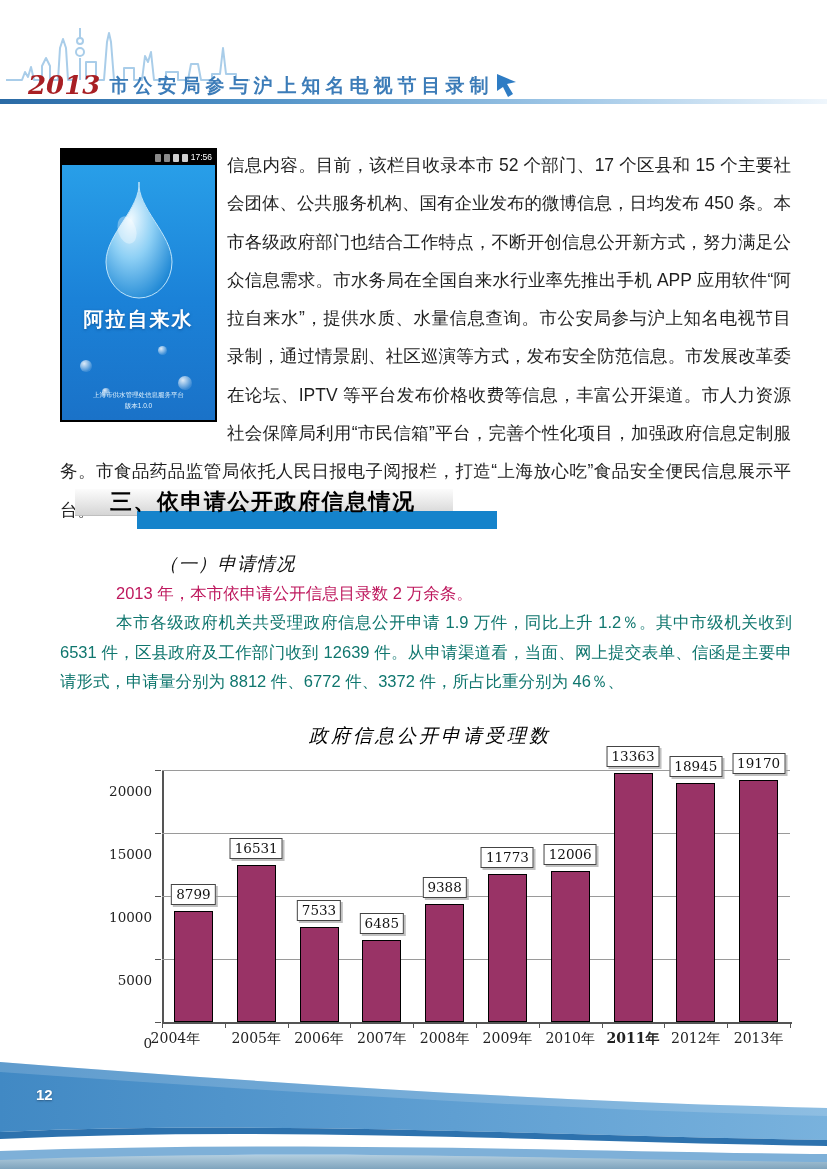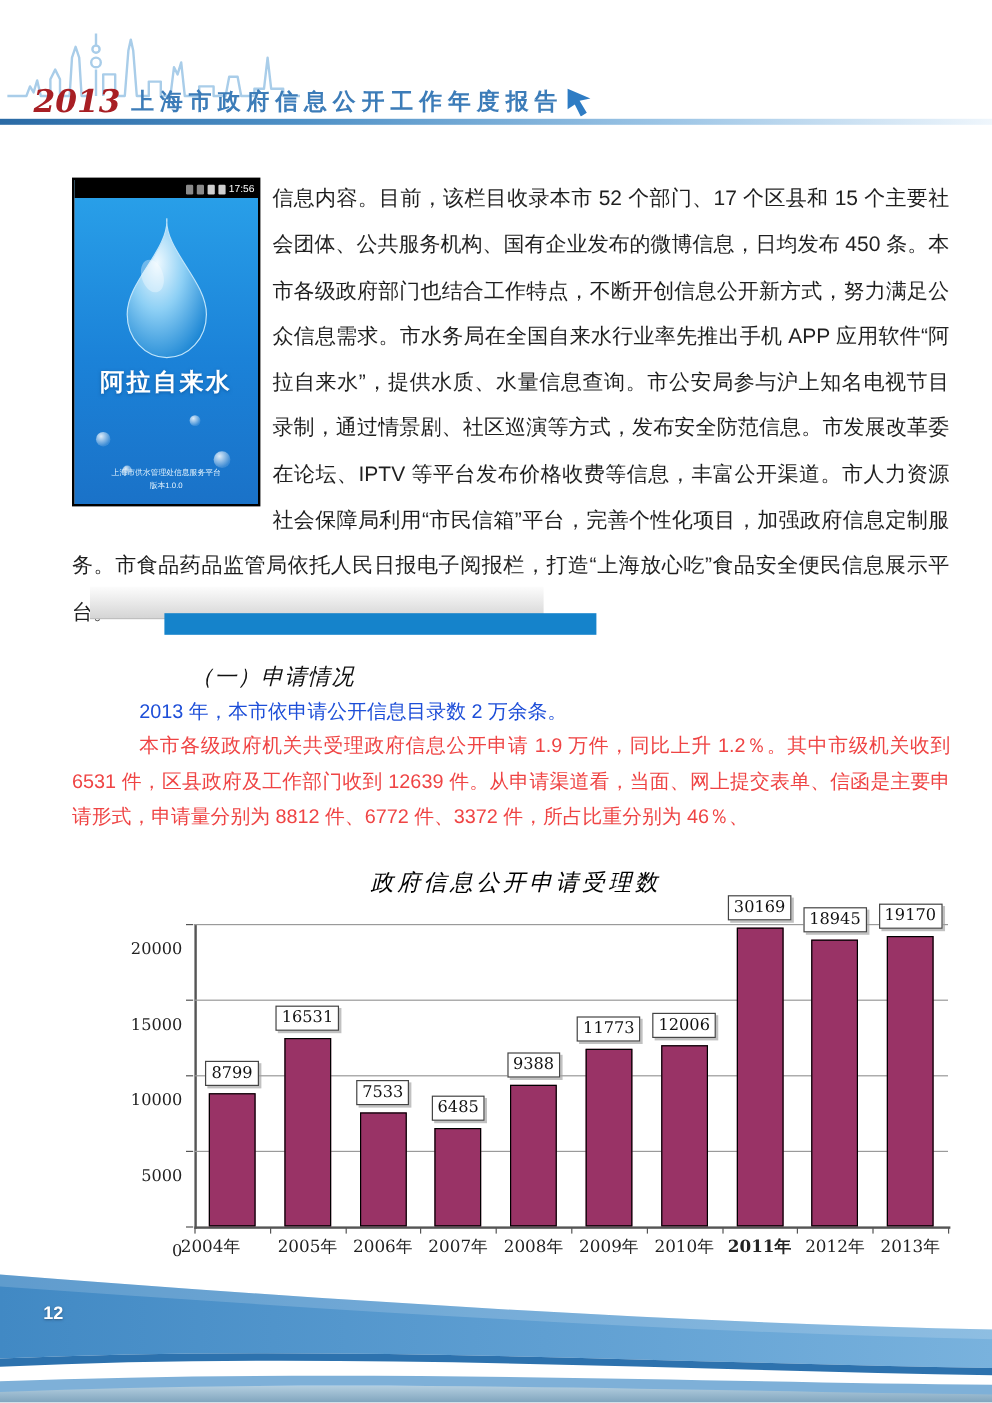--- a/index.html
+++ b/index.html
@@ -43,23 +43,23 @@
   .sec-gray{position:absolute;left:75px;top:0;width:378px;height:26px;
             background:linear-gradient(180deg,#fcfcfc 0%,#e7e7e7 55%,#d5d5d5 100%);
             border-bottom:1px solid #bfbfbf;}
   .sec-blue{position:absolute;left:137px;top:22px;width:360px;height:18px;background:#1583cb;}
   .sec-title{position:absolute;left:110px;top:-2px;height:30px;line-height:30px;z-index:2;
              font-size:22px;font-weight:bold;color:#000;letter-spacing:1.5px;}
 
   .sub-heading{position:absolute;left:114px;top:551px;font-family:"DejaVu Serif",serif;
                font-style:italic;font-size:18.5px;color:#111;letter-spacing:1px;margin-left:45px;}
   .para2{position:absolute;left:60px;top:579px;width:732px;font-size:16.5px;line-height:29.5px;
-         color:#1d4ed8;text-indent:56px;text-align:justify;}
+         color:#be185d;text-indent:56px;text-align:justify;}
   .para3{position:absolute;left:60px;top:608px;width:732px;font-size:16.5px;line-height:29.5px;
-         color:#ef4444;text-indent:56px;text-align:justify;}
+         color:#0f766e;text-indent:56px;text-align:justify;}
 
   
   .chart{position:absolute;left:0;top:715px;width:827px;height:345px;}
   .chart-title{position:absolute;left:150px;top:8px;width:560px;text-align:center;
                font-family:"DejaVu Serif",serif;font-style:italic;font-size:19px;
                letter-spacing:3px;color:#000;}
   .plot{position:absolute;left:162px;top:55px;width:628px;height:252px;
         border-left:2px solid #555;border-bottom:2px solid #555;box-sizing:content-box;}
   .gridline{position:absolute;left:162px;width:628px;height:1px;background:#9a9a9a;}
   .ytick{position:absolute;width:6px;height:1px;background:#555;left:155px;}
@@ -89,21 +89,21 @@
       <path d="M74,54 V32"></path>
       <circle cx="74" cy="26" r="4"></circle>
       <circle cx="74" cy="15" r="3"></circle>
       <path d="M74,12 V2"></path>
       <path d="M80,54 V36 H90 V54 H98 L101,16 103,7 105,16 108,54 H118 V42 H128 V54 H136 L139,30 142,36 145,26 148,54 H160 V46 H172 V54 H182 L185,38 192,38 195,54 H206 V48 H214 L217,22 220,48 H230 V54 H244"></path>
     </g>
   </svg>
 
   <div class="title-row">
     <span class="title-year">2013</span>
-    <span class="title-cn">上海市政府信息公开工作年度报告</span>
+    <span class="title-cn">市公安局参与沪上知名电视节目录制</span>
     <svg class="title-arrow" width="22" height="24" viewBox="0 0 22 24">
       <polygon points="2,1 21,9 12,11 18,21 13,24 8,14 2,18" fill="#2e7cc4"></polygon>
     </svg>
   </div>
   <div class="header-rule"></div>
 
   <div class="flow">
     <div class="phone">
       <div class="statusbar">
         <span class="sb-ico dim"></span>
@@ -134,20 +134,21 @@
         <div>上海市供水管理处信息服务平台</div>
         <div>版本1.0.0</div>
       </div>
     </div>
     <span>信息内容。目前，该栏目收录本市 52 个部门、17 个区县和 15 个主要社会团体、公共服务机构、国有企业发布的微博信息，日均发布 450 条。本市各级政府部门也结合工作特点，不断开创信息公开新方式，努力满足公众信息需求。市水务局在全国自来水行业率先推出手机 APP 应用软件“阿拉自来水”，提供水质、水量信息查询。市公安局参与沪上知名电视节目录制，通过情景剧、社区巡演等方式，发布安全防范信息。市发展改革委在论坛、IPTV 等平台发布价格收费等信息，丰富公开渠道。市人力资源社会保障局利用“市民信箱”平台，完善个性化项目，加强政府信息定制服务。市食品药品监管局依托人民日报电子阅报栏，打造“上海放心吃”食品安全便民信息展示平台。</span>
   </div>
 
   <div class="sec-wrap">
     <div class="sec-gray"></div>
     <div class="sec-blue"></div>
+    <div class="sec-title">三、依申请公开政府信息情况</div>
   </div>
 
   <div class="sub-heading">（一）申请情况</div>
   <div class="para2">2013 年，本市依申请公开信息目录数 2 万余条。</div>
   <div class="para3">本市各级政府机关共受理政府信息公开申请 1.9 万件，同比上升 1.2％。其中市级机关收到 6531 件，区县政府及工作部门收到 12639 件。从申请渠道看，当面、网上提交表单、信函是主要申请形式，申请量分别为 8812 件、6772 件、3372 件，所占比重分别为 46％、</div>
 
   <div class="chart" id="chart">
     <div class="chart-title">政府信息公开申请受理数</div>
     <div class="plot" id="chart-plot"></div>
   <div class="ylab" style="top: 298px;">0</div>
@@ -185,21 +186,21 @@
       <div class="bar" style="left: 613.5px; top: 58.0492px; width: 39px; height: 248.951px; background: rgb(153, 51, 102);"></div>
       <div class="bar" style="left: 676.3px; top: 68.293px; width: 39px; height: 238.707px; background: rgb(153, 51, 102);"></div>
       <div class="bar" style="left: 739.1px; top: 65.458px; width: 39px; height: 241.542px; background: rgb(153, 51, 102);"></div>
       <div class="valbox" style="left: 193.4px; top: 169.133px;">8799</div>
       <div class="valbox" style="left: 256.2px; top: 122.941px;">16531</div>
       <div class="valbox" style="left: 319px; top: 185.084px;">7533</div>
       <div class="valbox" style="left: 381.8px; top: 198.289px;">6485</div>
       <div class="valbox" style="left: 444.6px; top: 161.711px;">9388</div>
       <div class="valbox" style="left: 507.4px; top: 131.66px;">11773</div>
       <div class="valbox" style="left: 570.2px; top: 128.724px;">12006</div>
-      <div class="valbox" style="left: 633px; top: 31.0492px;">30169</div>
+      <div class="valbox" style="left: 633px; top: 31.0492px;">13363</div>
       <div class="valbox" style="left: 695.8px; top: 41.293px;">18945</div>
       <div class="valbox" style="left: 758.6px; top: 38.458px;">19170</div>
       <div class="xlab" style="left: 144px; width: 62.8px;">2004年</div>
       <div class="xlab" style="left: 224.8px; width: 62.8px;">2005年</div>
       <div class="xlab" style="left: 287.6px; width: 62.8px;">2006年</div>
       <div class="xlab" style="left: 350.4px; width: 62.8px;">2007年</div>
       <div class="xlab" style="left: 413.2px; width: 62.8px;">2008年</div>
       <div class="xlab" style="left: 476px; width: 62.8px;">2009年</div>
       <div class="xlab" style="left: 538.8px; width: 62.8px;">2010年</div>
       <div class="xlab" style="left: 601.6px; width: 62.8px; font-weight: bold;">2011年</div>

